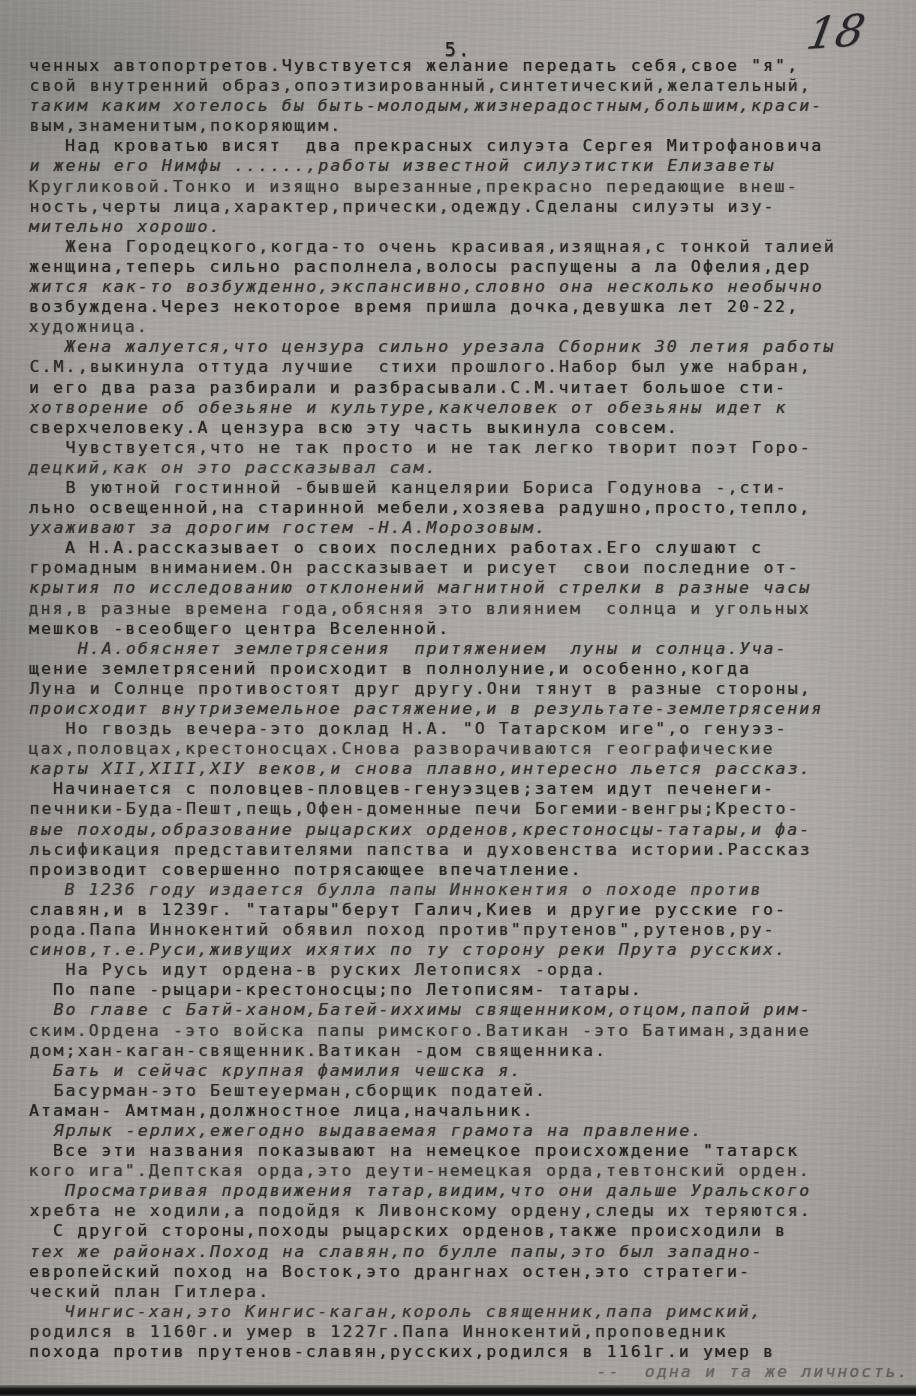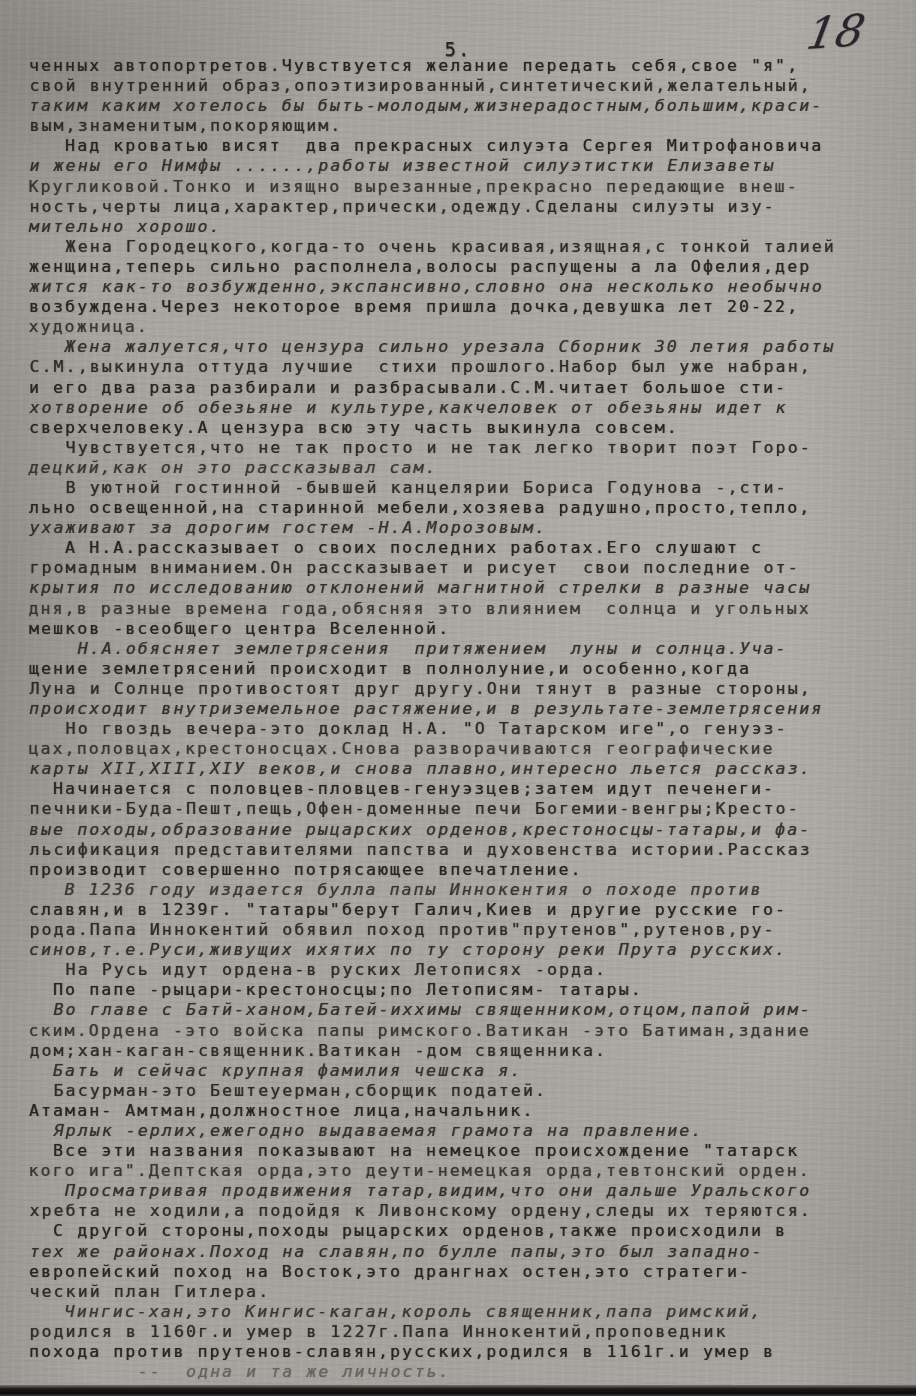--- a/index.html
+++ b/index.html
@@ -40,21 +40,21 @@
     position:absolute;left:29px;top:56px;width:880px;
     font-size:16.5px;line-height:20.1px;letter-spacing:2.1px;
     color:#26251f;white-space:pre;
     text-shadow:.5px .4px .9px rgba(32,31,27,.55), -.3px 0 .7px rgba(32,31,27,.3);
     filter:blur(.25px);
   }
   .line{height:20.1px;overflow:visible;}
   .line:nth-child(2n){opacity:.94;transform:translateX(.5px);}
   .line:nth-child(3n){opacity:.9;font-style:italic;}
   .line:nth-child(7n){opacity:.85;transform:translateX(-.5px);}
-  .line:last-child{opacity:.5;}
+  .line:last-child{opacity:.5;text-align:right;}
   .bottom-edge{
     position:absolute;left:0;bottom:0;width:916px;height:11px;
     background:linear-gradient(#75736f,#1a1a18 35%,#0d0d0c 75%,#3c3b39);
   }
 </style>
 </head>
 <body>
 
 <div class="page">
   <div class="grain"></div>

